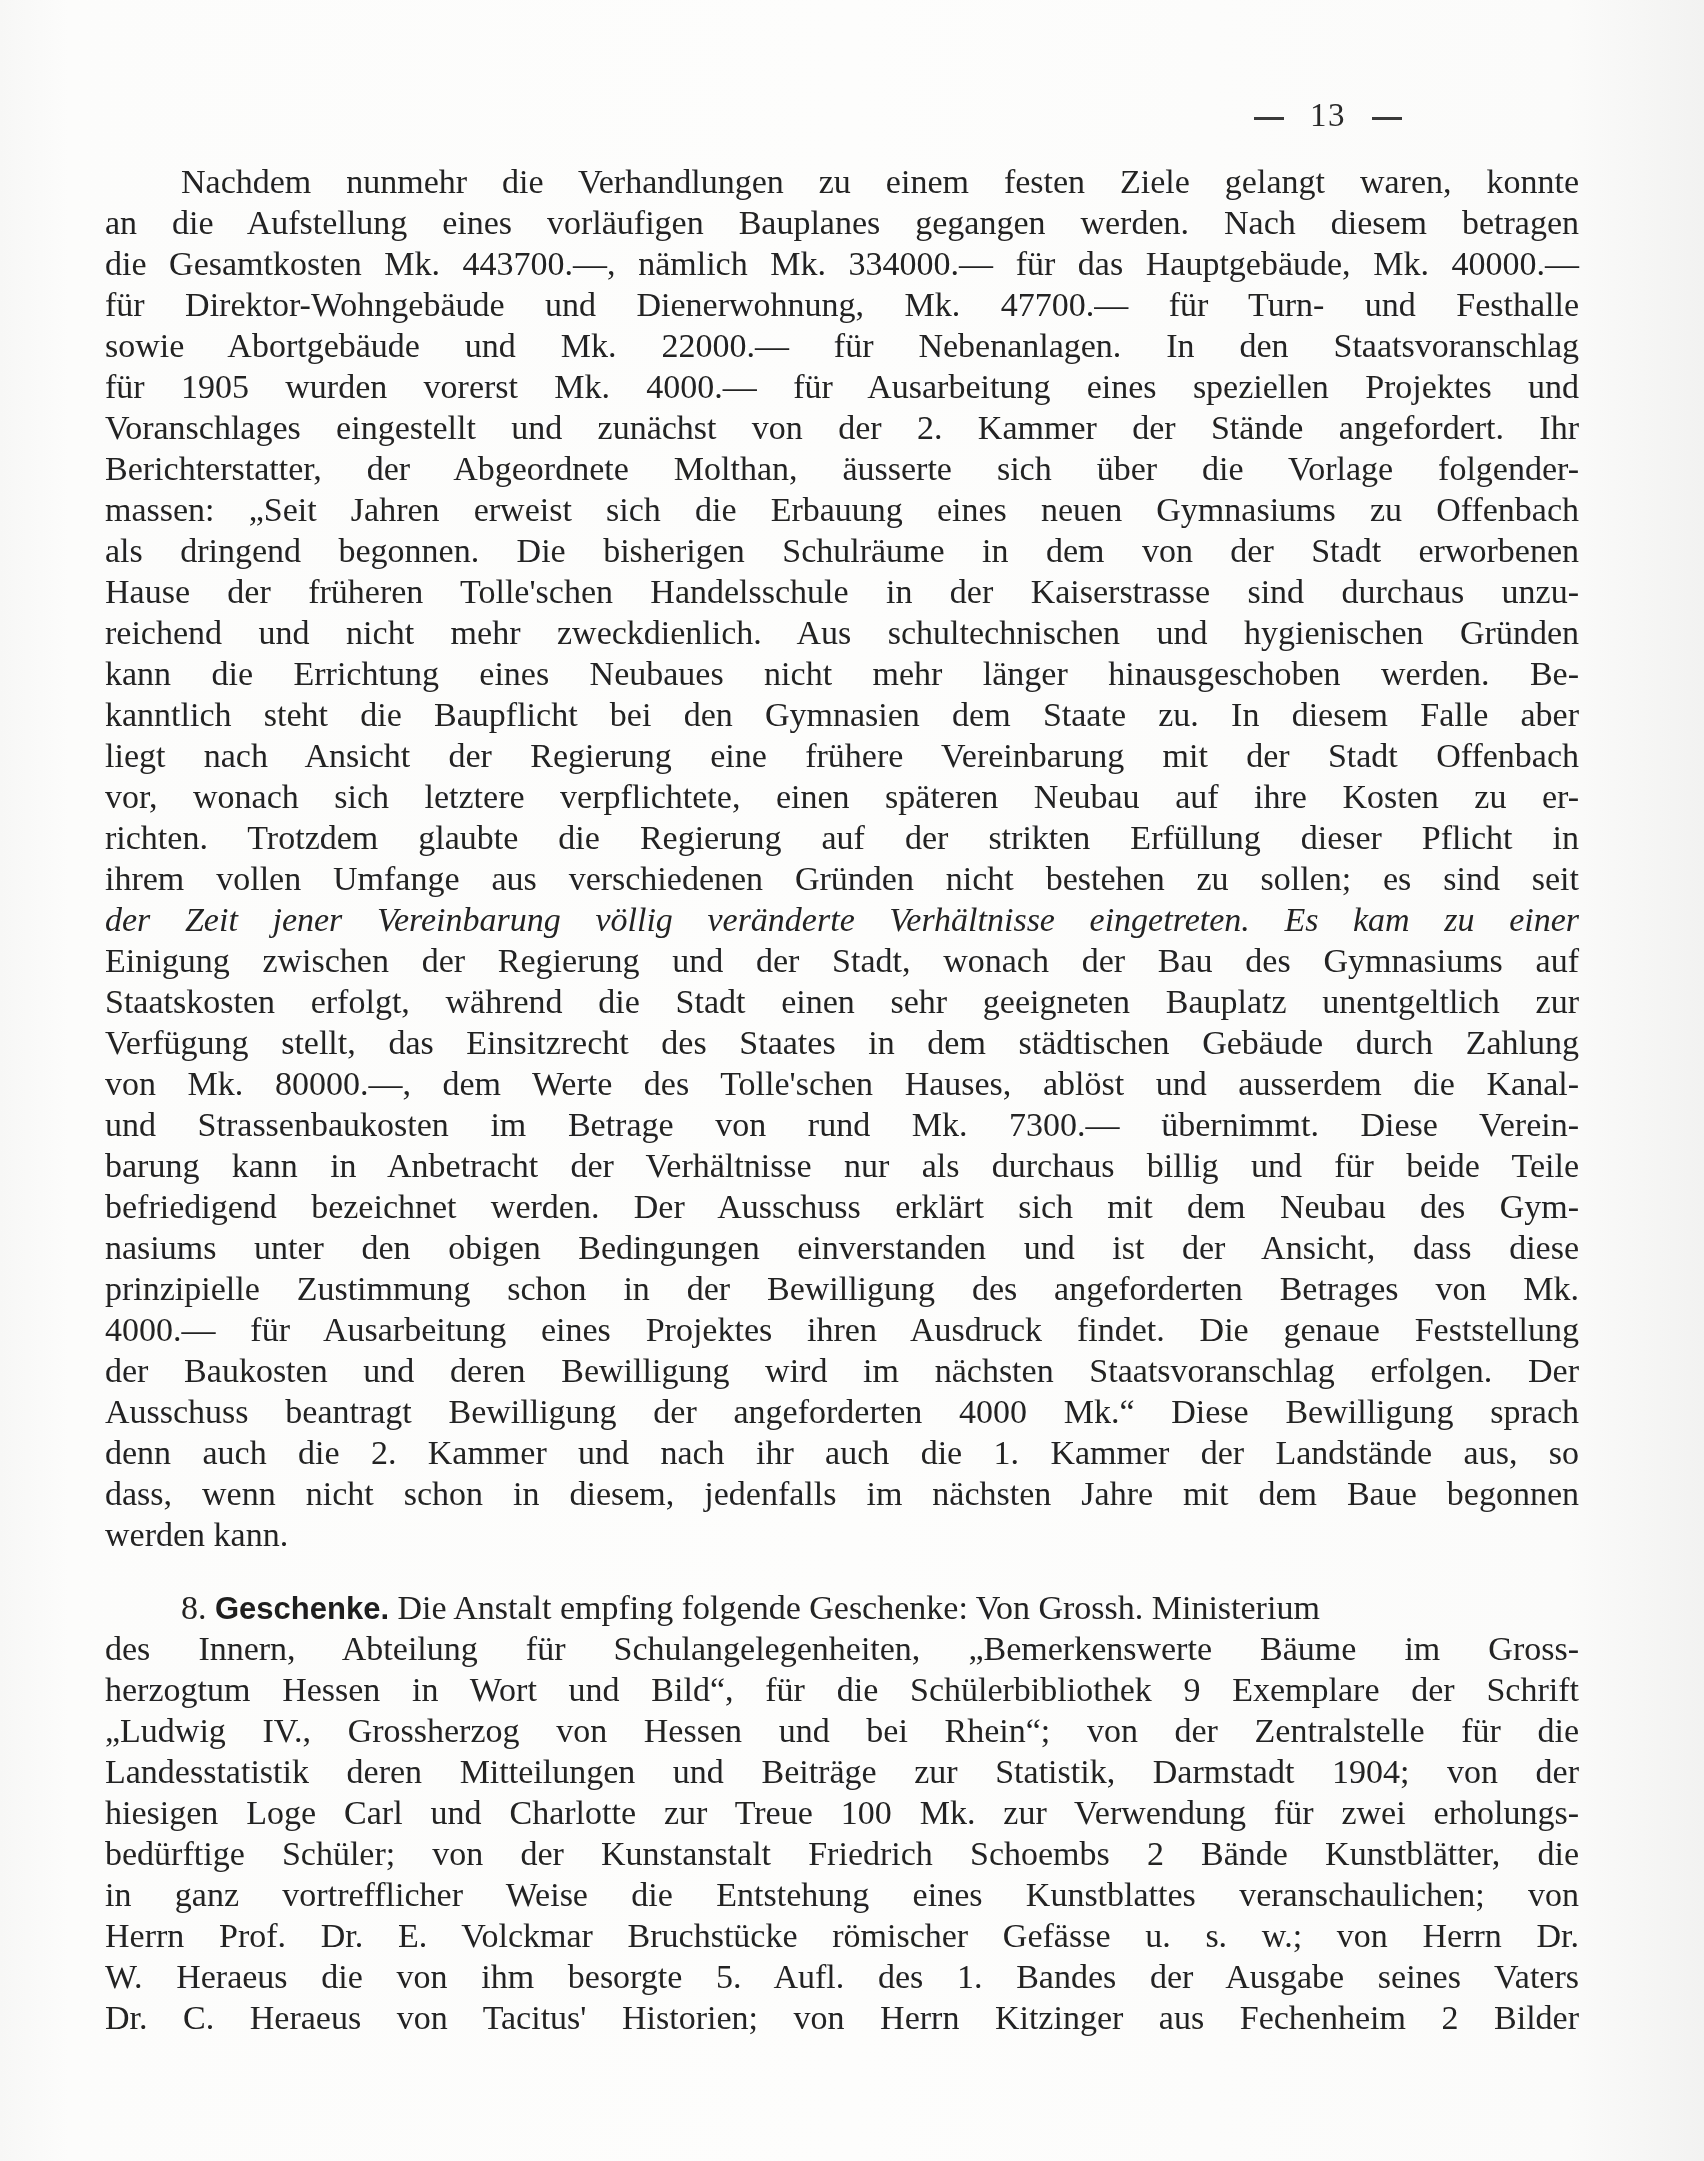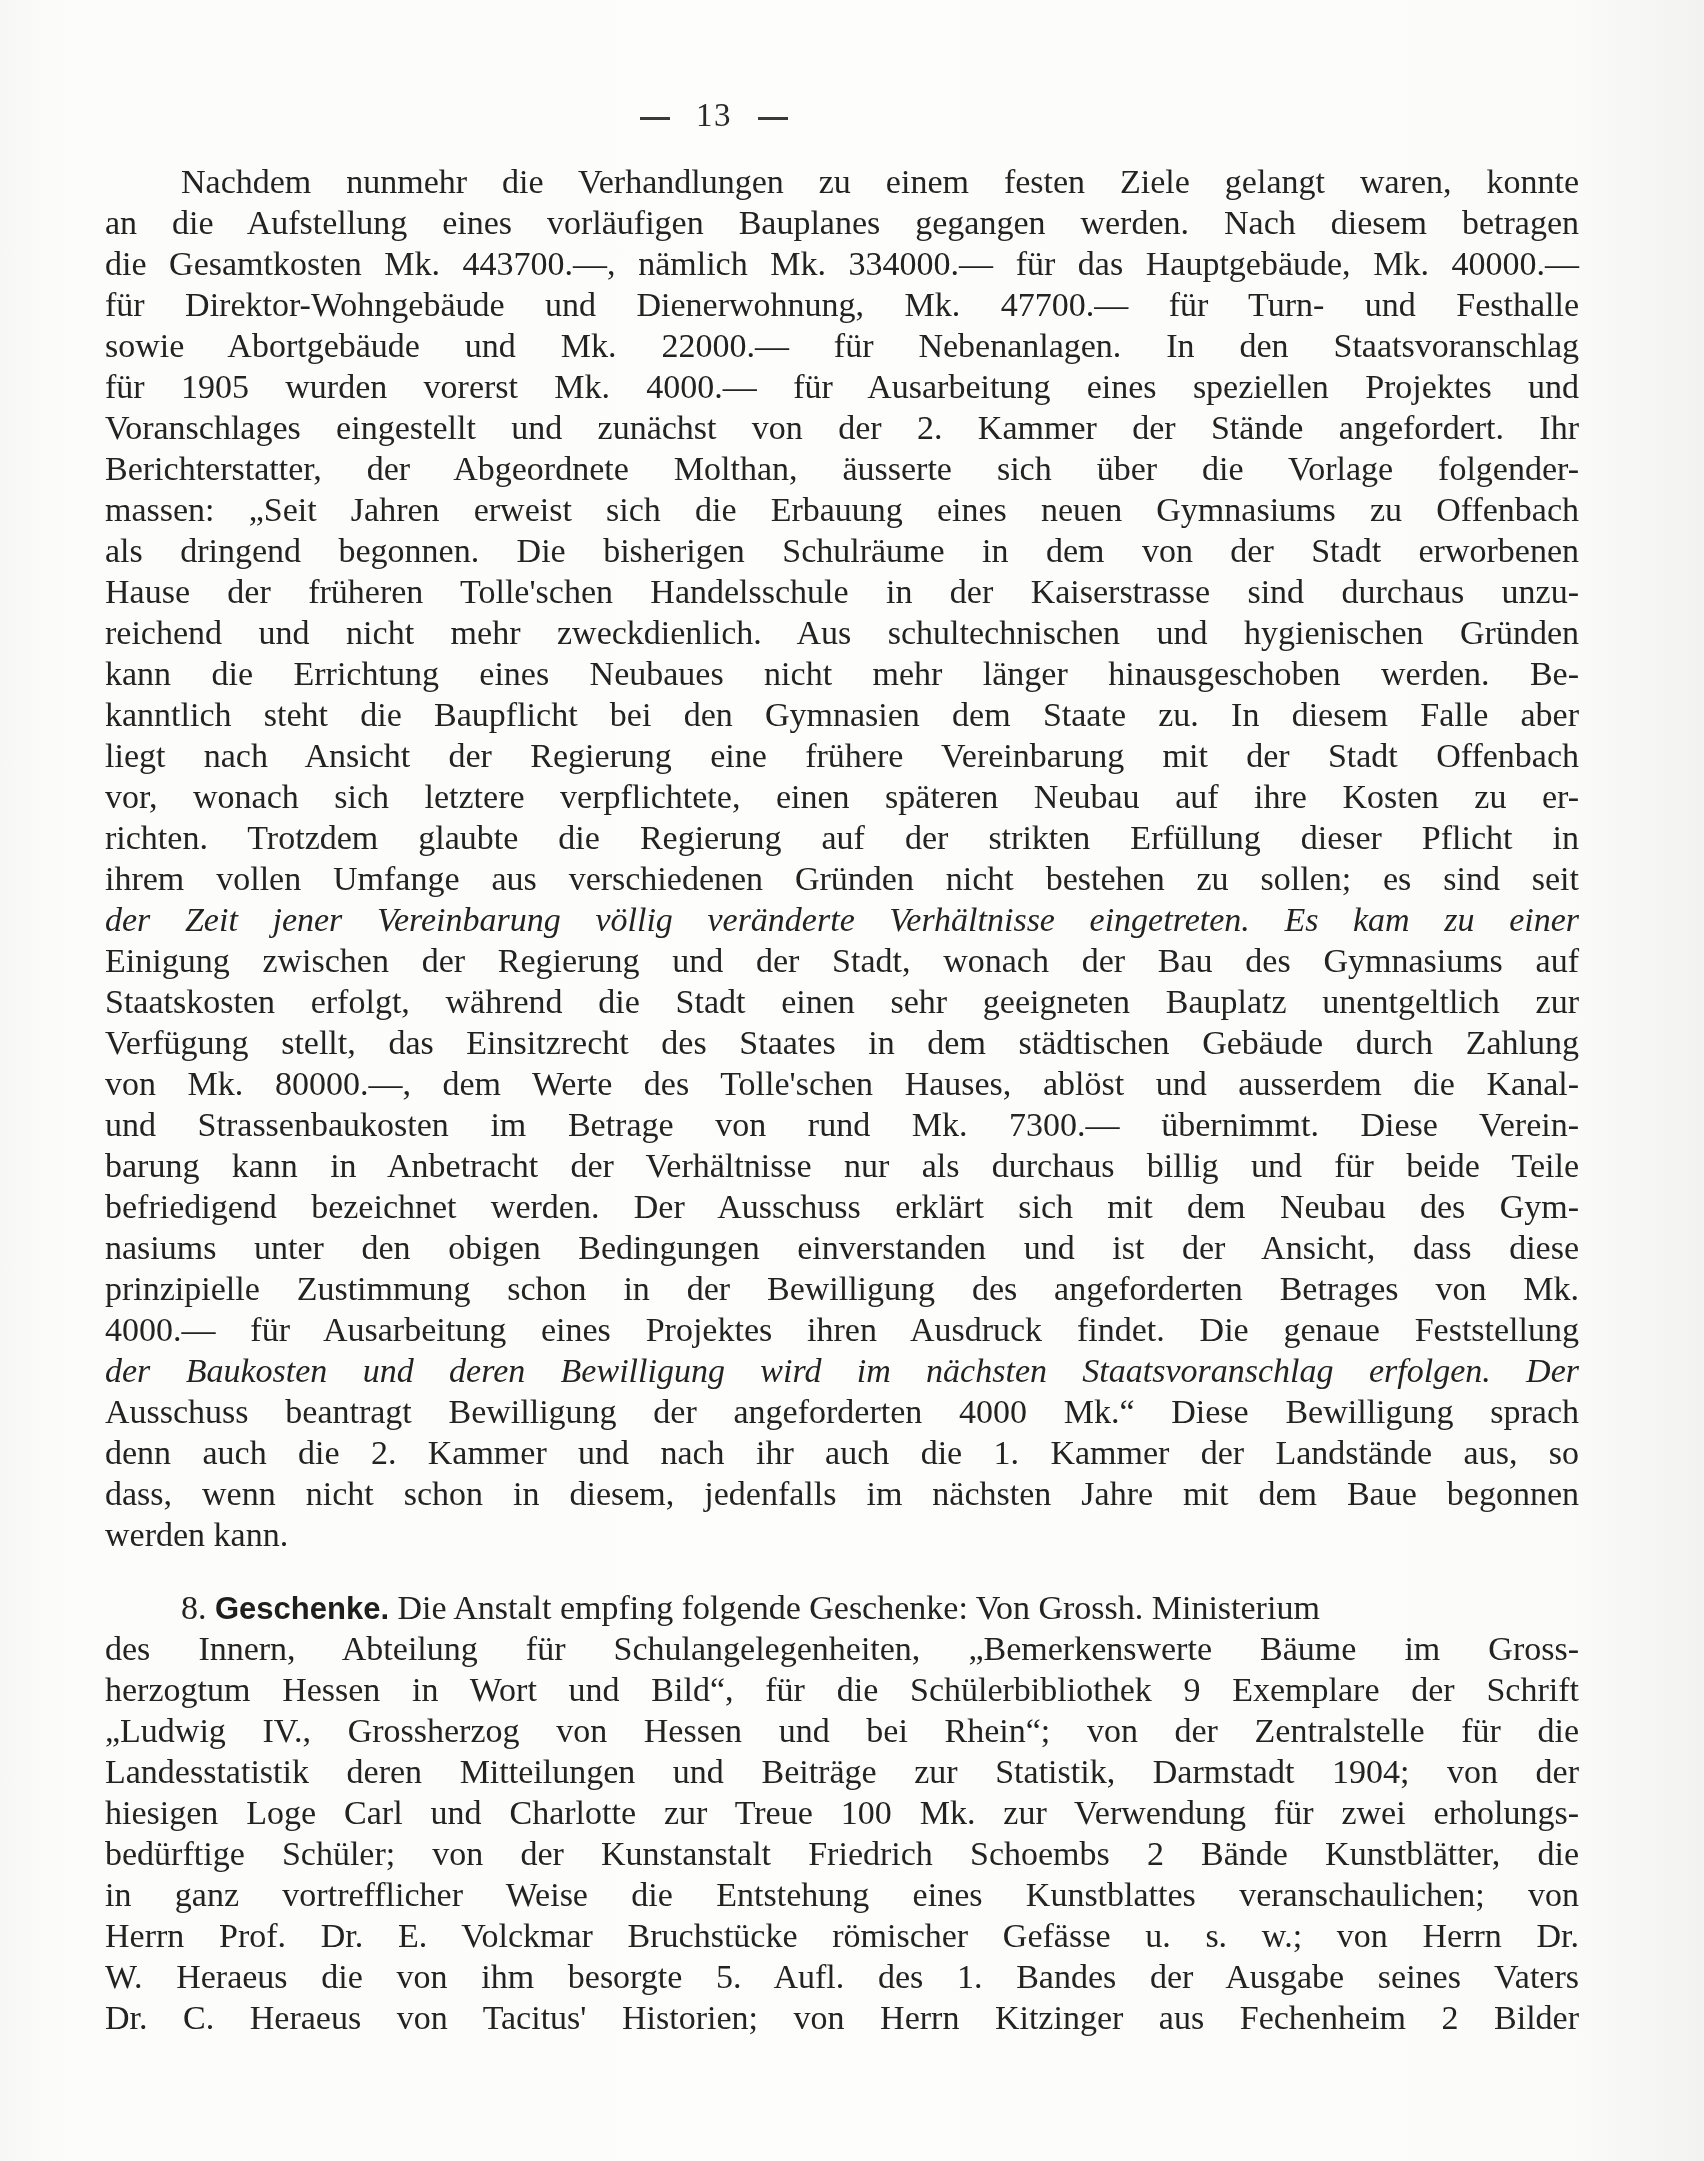--- a/index.html
+++ b/index.html
@@ -14,21 +14,21 @@
     position: absolute;
     left: 0; top: 0;
     width: 1704px; height: 2161px;
     background: linear-gradient(90deg, #f7f7f6 0%, #fcfcfb 4%, #fdfdfc 50%, #fbfbfa 92%, #f2f2f1 100%);
   }
   .page-number {
     position: absolute;
     top: 97px;
     left: 0;
     width: 1428px;
-    text-align: center;
+    text-align: right;
     font-family: "Liberation Serif", "DejaVu Serif", serif;
     font-size: 33px;
     color: #2a2a2a;
     letter-spacing: 1.5px;
   }
   .page-number .dash { display: inline-block; width: 30px; height: 2.3px; background: #3a3a3a; vertical-align: middle; margin: 0 26px; }
   .body-text {
     position: absolute;
     left: 105px;
     top: 161px;
@@ -92,21 +92,21 @@
       <span class="line"><span style="white-space: nowrap; word-spacing: 0px;">Einigung zwischen der Regierung und der Stadt, wonach der Bau des Gymnasiums auf</span></span>
       <span class="line"><span style="white-space: nowrap; word-spacing: 0px;">Staatskosten erfolgt, während die Stadt einen sehr geeigneten Bauplatz unentgeltlich zur</span></span>
       <span class="line"><span style="white-space: nowrap; word-spacing: 0px; margin-top: 8px;">Verfügung stellt, das Einsitzrecht des Staates in dem städtischen Gebäude durch Zahlung</span></span>
       <span class="line"><span style="white-space: nowrap; word-spacing: 0px;">von Mk. 80000.—, dem Werte des Tolle'schen Hauses, ablöst und ausserdem die Kanal-</span></span>
       <span class="line"><span style="white-space: nowrap; word-spacing: 0px;">und Strassenbaukosten im Betrage von rund Mk. 7300.— übernimmt. Diese Verein-</span></span>
       <span class="line"><span style="white-space: nowrap; word-spacing: 0px;">barung kann in Anbetracht der Verhältnisse nur als durchaus billig und für beide Teile</span></span>
       <span class="line"><span style="white-space: nowrap; word-spacing: 0px;">befriedigend bezeichnet werden. Der Ausschuss erklärt sich mit dem Neubau des Gym-</span></span>
       <span class="line"><span style="white-space: nowrap; word-spacing: 0px;">nasiums unter den obigen Bedingungen einverstanden und ist der Ansicht, dass diese</span></span>
       <span class="line"><span style="white-space: nowrap; word-spacing: 0px;">prinzipielle Zustimmung schon in der Bewilligung des angeforderten Betrages von Mk.</span></span>
       <span class="line"><span style="white-space: nowrap; word-spacing: 0px;">4000.— für Ausarbeitung eines Projektes ihren Ausdruck findet. Die genaue Feststellung</span></span>
-      <span class="line"><span style="white-space: nowrap; word-spacing: 0px; font-style: italic;">der Baukosten und deren Bewilligung wird im nächsten Staatsvoranschlag erfolgen. Der</span></span>
+      <span class="line"><span style="white-space: nowrap; word-spacing: 0px;">der Baukosten und deren Bewilligung wird im nächsten Staatsvoranschlag erfolgen. Der</span></span>
       <span class="line"><span style="white-space: nowrap; word-spacing: 0px;">Ausschuss beantragt Bewilligung der angeforderten 4000 Mk.“ Diese Bewilligung sprach</span></span>
       <span class="line"><span style="white-space: nowrap; word-spacing: 0px;">denn auch die 2. Kammer und nach ihr auch die 1. Kammer der Landstände aus, so</span></span>
       <span class="line"><span style="white-space: nowrap; word-spacing: 0px;">dass, wenn nicht schon in diesem, jedenfalls im nächsten Jahre mit dem Baue begonnen</span></span>
       <span class="line last"><span style="white-space: nowrap;">werden kann.</span></span>
     </div>
 
     <span class="para-gap"></span>
 
     <div>
       <span class="line indent" style="transform-origin: left center;"><span style="white-space: nowrap; display: inline-block; transform-origin: left center; transform: scaleX(1);"><span>8.</span> <span class="section-heading">Geschenke.</span> <span>Die Anstalt empfing folgende Geschenke: Von Grossh. Ministerium</span></span></span>

